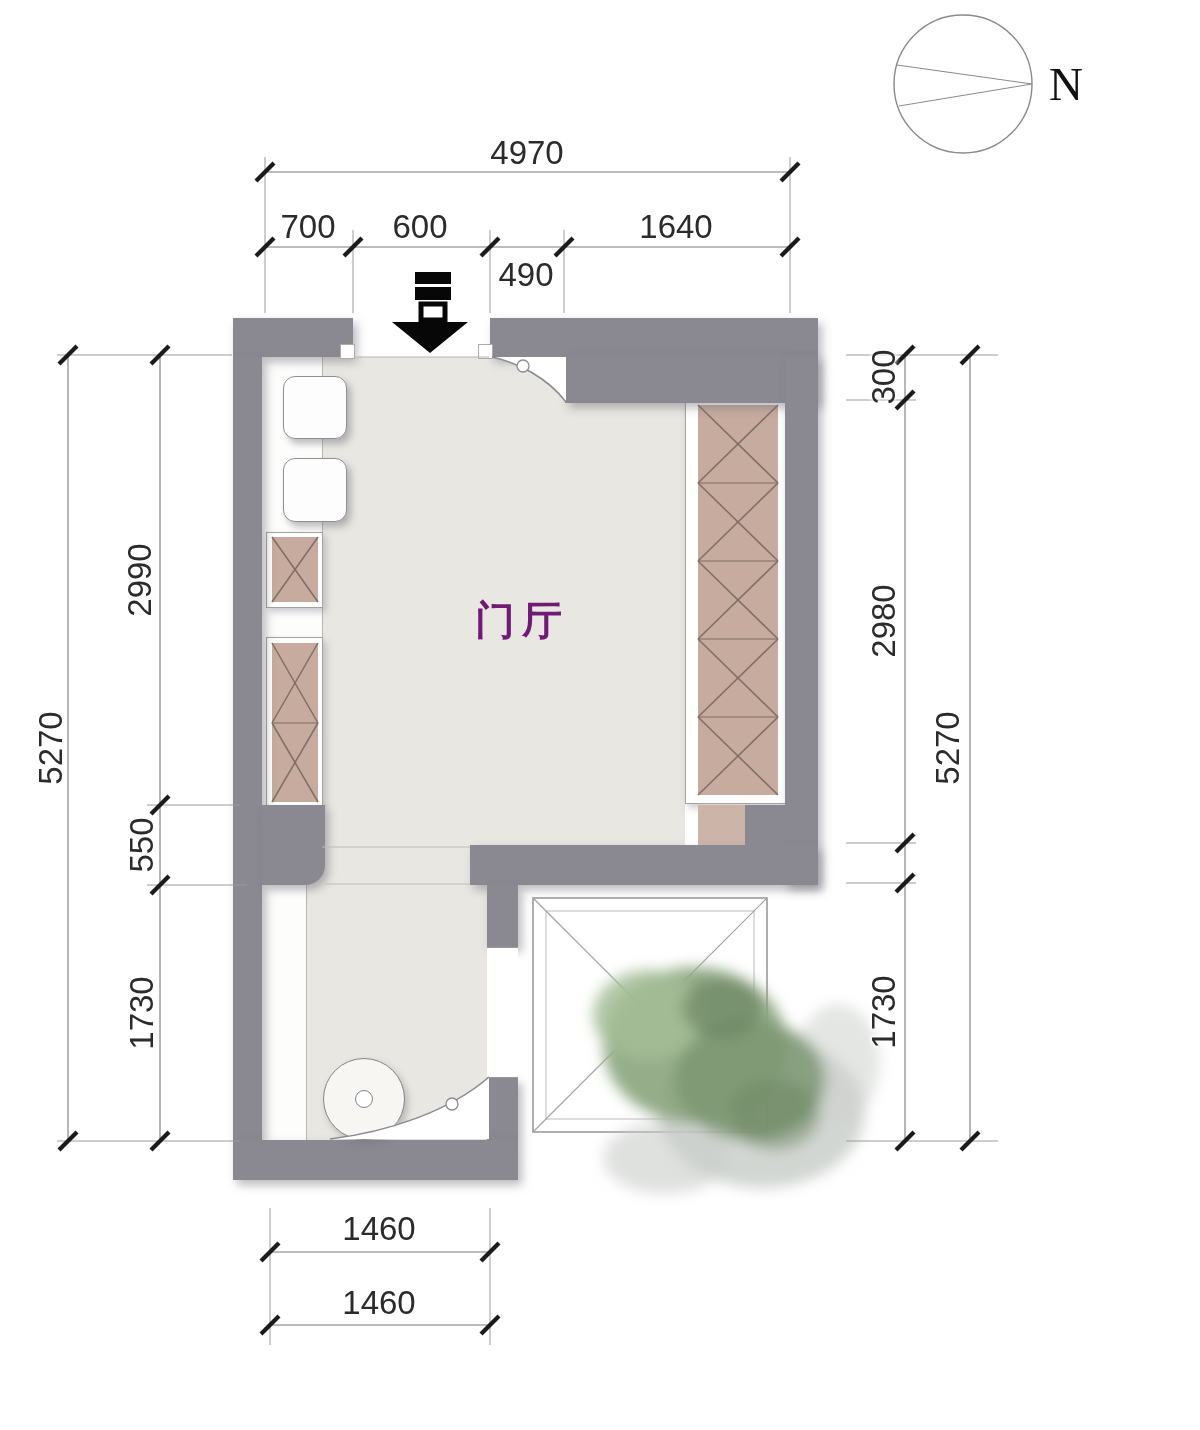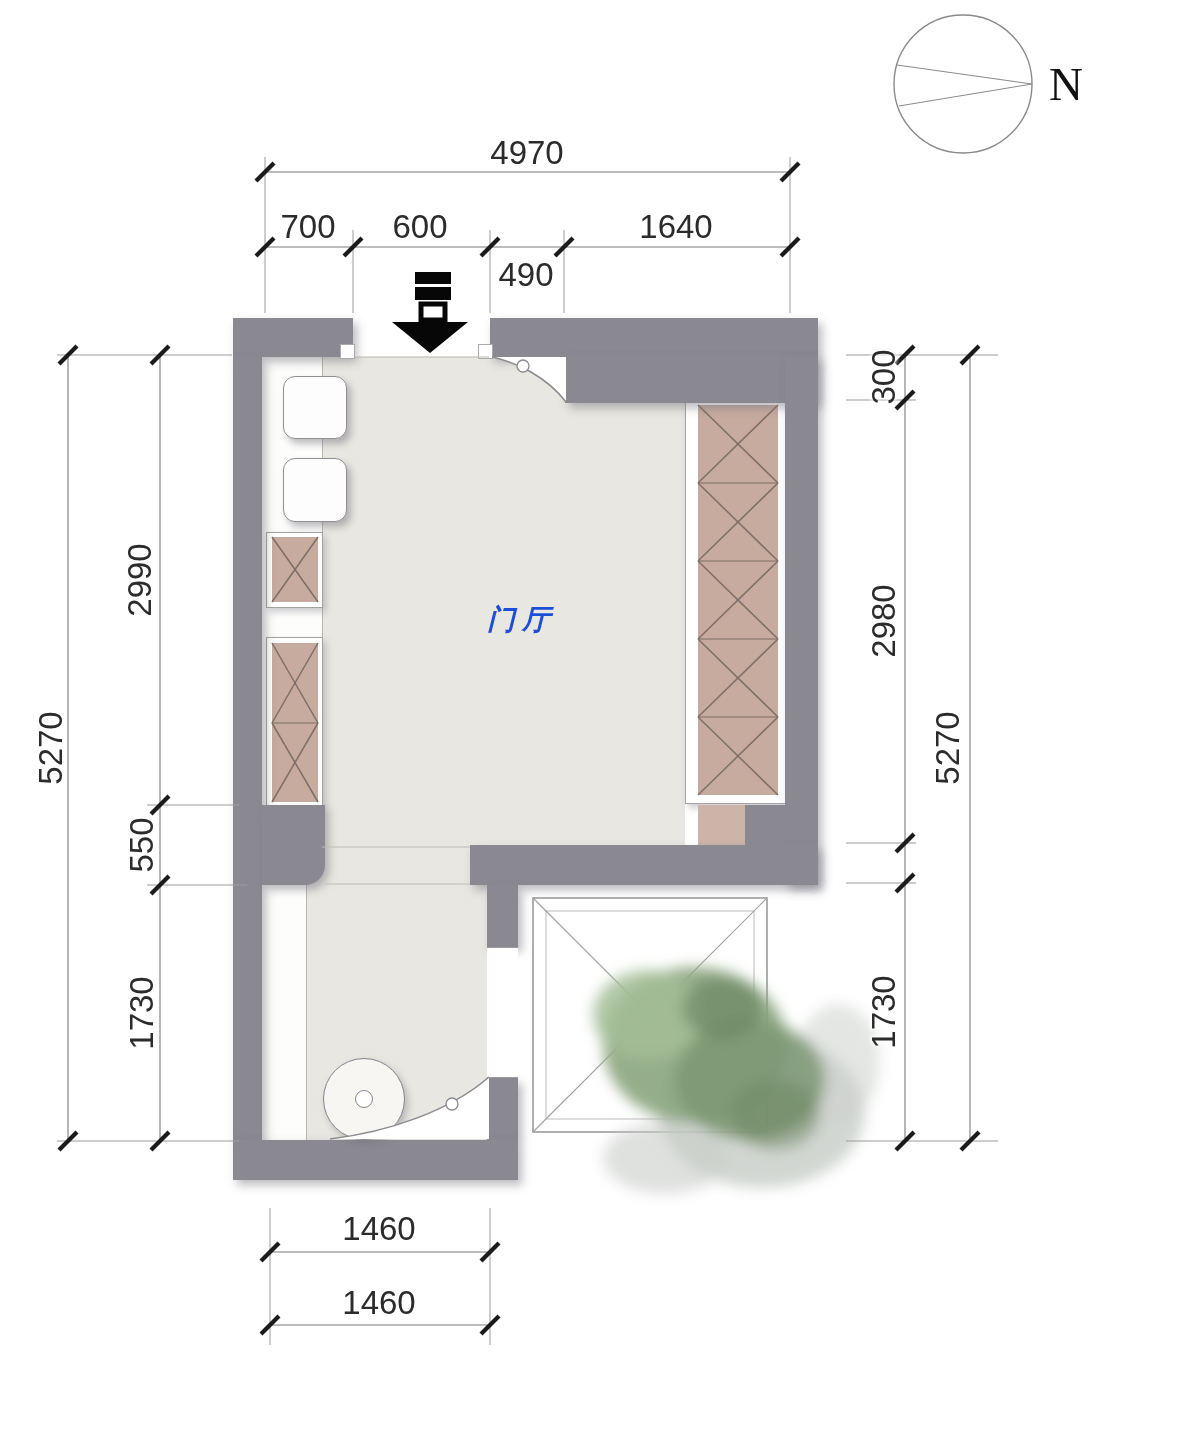--- a/index.html
+++ b/index.html
@@ -19,22 +19,22 @@
              box-shadow:4px 5px 7px rgba(110,110,120,.45);z-index:6;}
   .table{position:absolute;background:#f7f6f3;border:1.5px solid #85848c;border-radius:50%;
          box-shadow:3px 4px 7px rgba(110,110,120,.4);z-index:6;}
   .doorgap{position:absolute;background:#fff;border-top:1px solid #9a9a9a;border-bottom:1px solid #9a9a9a;z-index:6;}
   .jamb{position:absolute;background:#fff;border:1px solid #ababab;z-index:6;}
   
   .dim-label{position:absolute;color:#2b2b2b;font-size:33px;line-height:1;white-space:nowrap;
              transform:translate(-50%,-50%);z-index:20;
              text-shadow:0 0 5px #fff,0 0 5px #fff,0 0 5px #fff;}
   .dim-label.v{transform:translate(-50%,-50%) rotate(-90deg);}
-  .room-label{position:absolute;color:#1d4ed8;font-size:28px;font-weight:700;letter-spacing:7px;
-              transform:translate(-50%,-50%);z-index:20;white-space:nowrap;font-style:italic;}
+  .room-label{position:absolute;color:#701a75;font-size:40px;font-weight:700;letter-spacing:7px;
+              transform:translate(-50%,-50%);z-index:20;white-space:nowrap;}
   .north-label{position:absolute;color:#111;font-size:47px;font-family:"Liberation Serif",serif;
                transform:translate(-50%,-50%);z-index:20;}
   svg.overlay{position:absolute;left:0;top:0;z-index:10;pointer-events:none;}
 </style>
 </head>
 <body>
 
 <div class="stage">
 
   <div class="floor" style="left:322px;top:357px;width:363px;height:490px;"></div>

